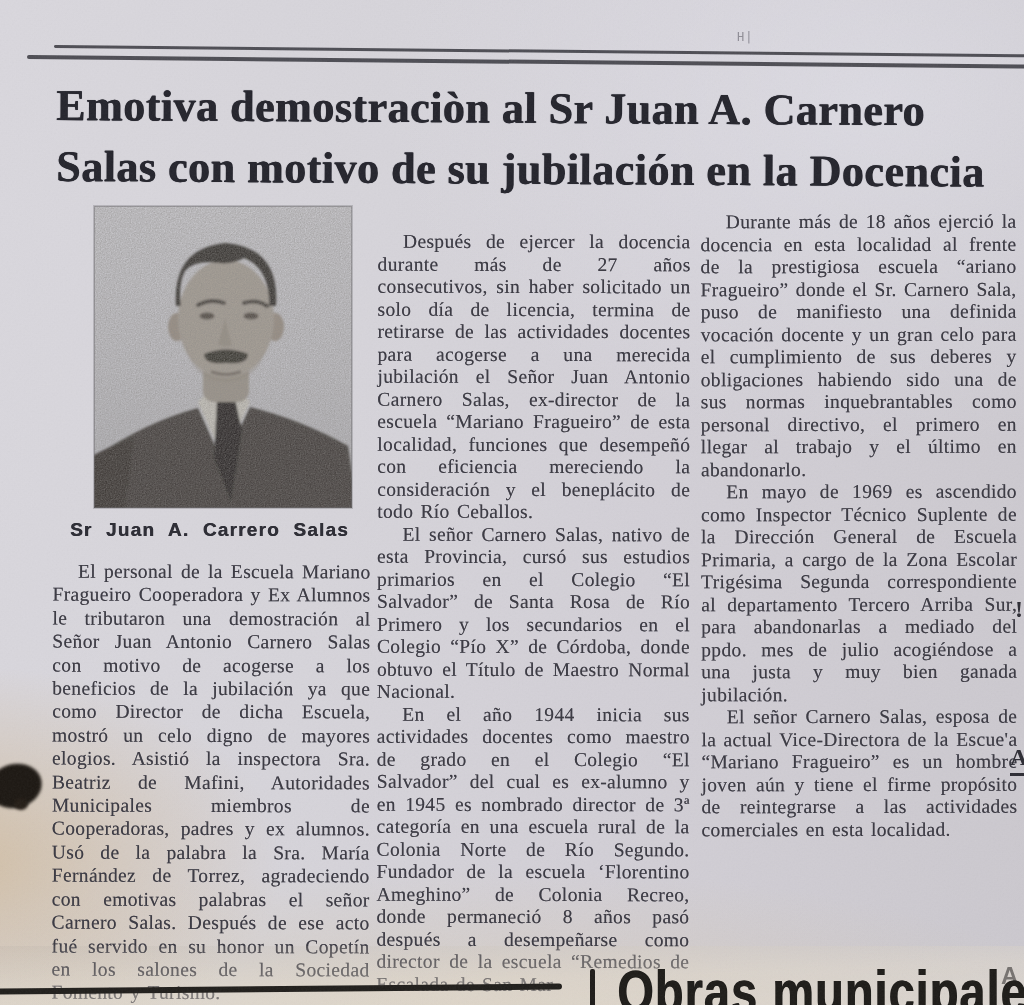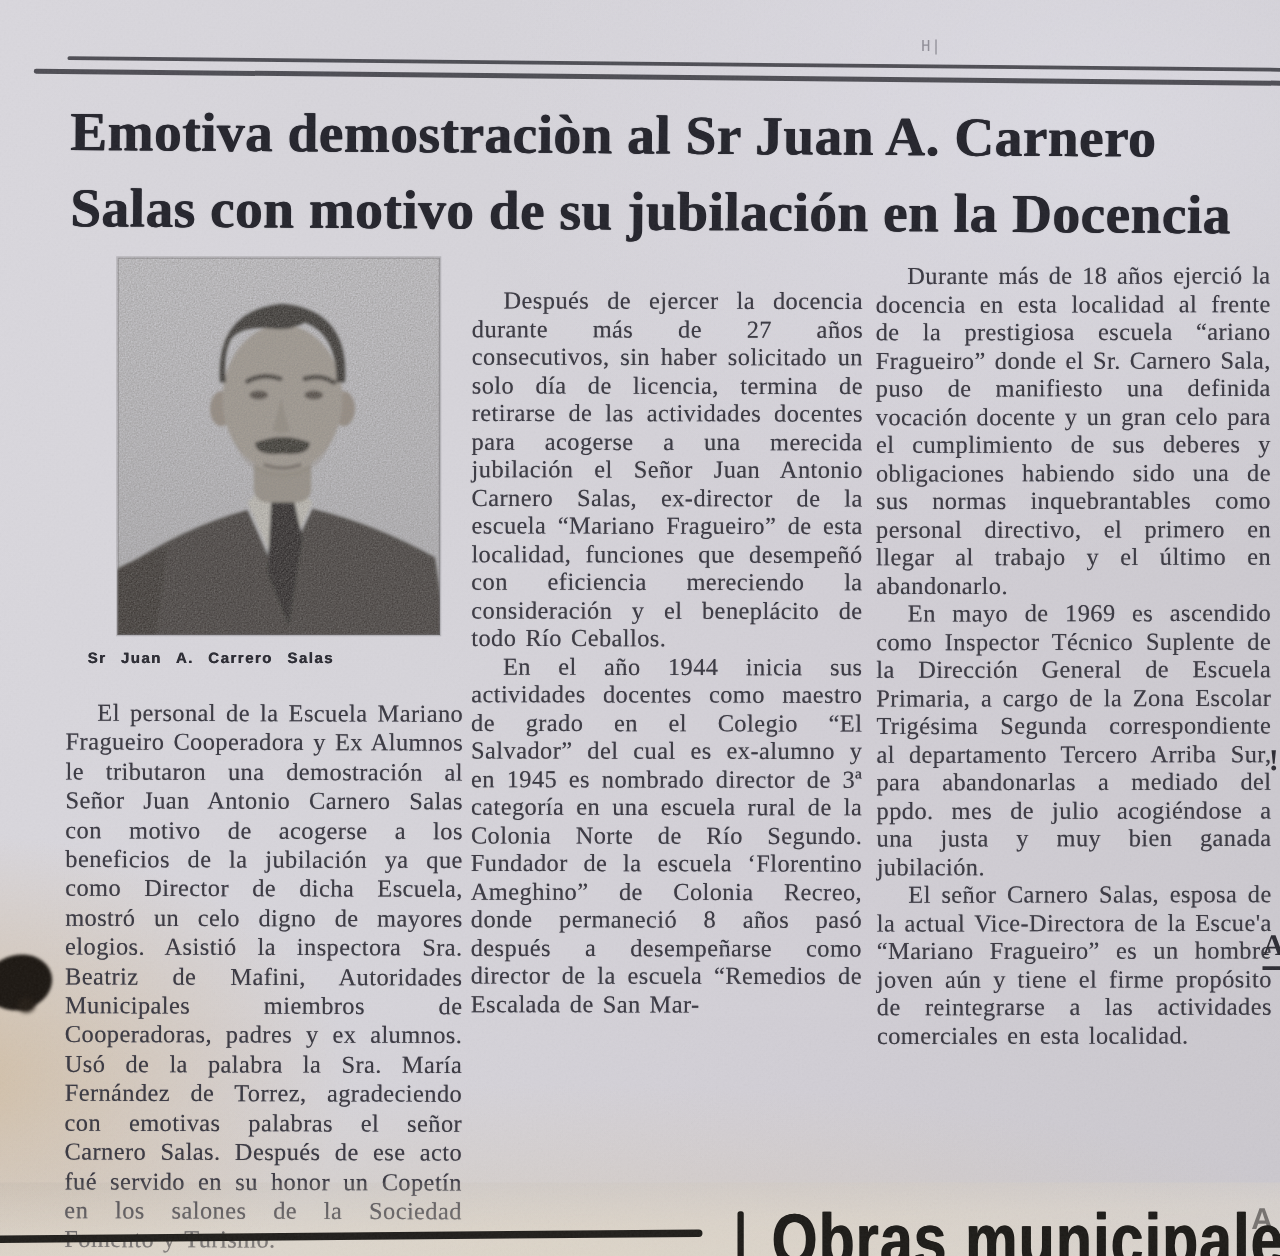--- a/index.html
+++ b/index.html
@@ -27,21 +27,21 @@
   .hl1{top:80px;font-size:44px;}
   .hl2{top:141px;font-size:44px;}
   .photo{
     position:absolute;left:94px;top:206px;width:258px;height:302px;
     outline:1px solid rgba(80,78,84,.25);
     box-shadow:0 0 6px rgba(90,88,95,.35) inset;
   }
   .caption{
     position:absolute;left:70px;top:519px;width:300px;
     font-family:"Liberation Sans","DejaVu Sans",sans-serif;
-    font-weight:700;font-size:12px;letter-spacing:1.2px;word-spacing:7px;
+    font-weight:700;font-size:19px;letter-spacing:1.2px;word-spacing:7px;
     color:#2b2b33;white-space:nowrap;
     text-shadow:.4px 0 currentColor;
   }
   .col{position:absolute;text-align:justify;text-justify:inter-word;hyphens:auto;-webkit-hyphens:auto;}
   .col p{
     margin:0;font-size:19.5px;line-height:22.5px;letter-spacing:.35px;word-spacing:2px;
     text-indent:1.3em;color:#3a3942;
     text-shadow:0 0 .6px rgba(45,44,55,.55);
   }
   .col1{left:52px;top:560px;width:318px;transform:rotate(0.15deg);}
@@ -137,20 +137,21 @@
   </div>
 
   <div class="caption">Sr Juan A. Carrero Salas</div>
 
   <div class="col col1">
     <p>El personal de la Escuela Mariano Fragueiro Cooperadora y Ex Alumnos le tributaron una demostración al Señor Juan Antonio Carnero Salas con motivo de acogerse a los beneficios de la jubilación ya que como Director de dicha Escuela, mostró un celo digno de mayores elogios. Asistió la inspectora Sra. Beatriz de Mafini, Autoridades Municipales miembros de Cooperadoras, padres y ex alumnos. Usó de la palabra la Sra. María Fernández de Torrez, agradeciendo con emotivas palabras el señor Carnero Salas. Después de ese acto fué servido en su honor un Copetín en los salones de la Sociedad Fomento y Turismo.</p>
   </div>
 
   <div class="col col2">
     <p>Después de ejercer la docencia durante más de 27 años consecutivos, sin haber solicitado un solo día de licencia, termina de retirarse de las actividades docentes para acogerse a una merecida jubilación el Señor Juan Antonio Carnero Salas, ex-director de la escuela “Mariano Fragueiro” de esta localidad, funciones que desempeñó con eficiencia mereciendo la consideración y el beneplácito de todo Río Ceballos.</p>
+    <p>El señor Carnero Salas, nativo de esta Provincia, cursó sus estudios primarios en el Colegio “El Salvador” de Santa Rosa de Río Primero y los secundarios en el Colegio “Pío X” de Córdoba, donde obtuvo el Título de Maestro Normal Nacional.</p>
     <p>En el año 1944 inicia sus actividades docentes como maestro de grado en el Colegio “El Salvador” del cual es ex-alumno y en 1945 es nombrado director de 3ª categoría en una escuela rural de la Colonia Norte de Río Segundo. Fundador de la escuela ‘Florentino Ameghino” de Colonia Recreo, donde permaneció 8 años pasó después a desempeñarse como director de la escuela “Remedios de Escalada de San Mar-</p>
   </div>
 
   <div class="col col3">
     <p>Durante más de 18 años ejerció la docencia en esta localidad al frente de la prestigiosa escuela “ariano Fragueiro” donde el Sr. Carnero Sala, puso de manifiesto una definida vocación docente y un gran celo para el cumplimiento de sus deberes y obligaciones habiendo sido una de sus normas inquebrantables como personal directivo, el primero en llegar al trabajo y el último en abandonarlo.</p>
     <p>En mayo de 1969 es ascendido como Inspector Técnico Suplente de la Dirección General de Escuela Primaria, a cargo de la Zona Escolar Trigésima Segunda correspondiente al departamento Tercero Arriba Sur, para abandonarlas a mediado del ppdo. mes de julio acogiéndose a una justa y muy bien ganada jubilación.</p>
     <p>El señor Carnero Salas, esposa de la actual Vice-Directora de la Escue'a “Mariano Fragueiro” es un hombre joven aún y tiene el firme propósito de reintegrarse a las actividades comerciales en esta localidad.</p>
   </div>
 
   <div class="frag frag-excl">!</div>

